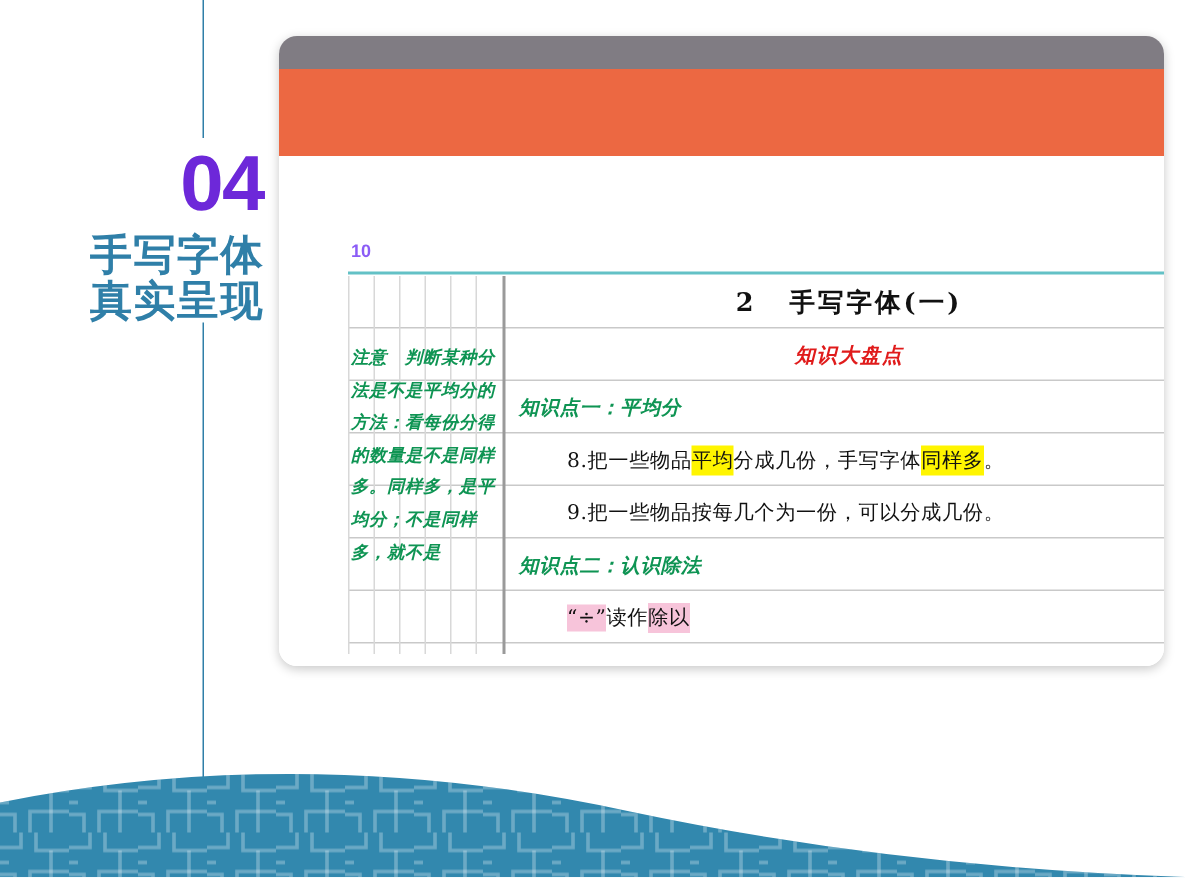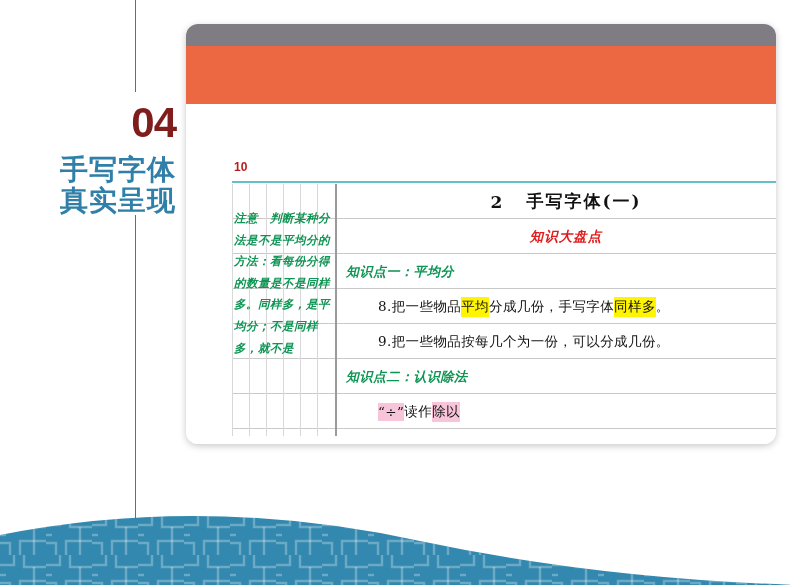--- a/index.html
+++ b/index.html
@@ -14,57 +14,57 @@
   .wave-wrap svg{display:block;}
 
   
   .vrule{position:absolute;left:135px;width:1px;background:#2f7fa8;}
   .vrule.top{top:0px;height:92px;}
   .vrule.bottom{top:215px;height:315px;}
 
   
   .label-block{position:absolute;left:0px;top:96px;width:190px;text-align:right;padding-right:14px;box-sizing:border-box;}
   .label-num{
-    font-size:42px;line-height:54px;font-weight:bold;color:#7f1d1d;letter-spacing:-1px;
+    font-size:52px;line-height:54px;font-weight:bold;color:#6d28d9;letter-spacing:-1px;
   }
   .label-l1,.label-l2{
     font-size:28px;line-height:31px;font-weight:bold;color:#2f7fa8;letter-spacing:1px;
   }
   .label-l1{margin-top:4px;}
 
   
   .card{
     position:absolute;left:186px;top:24px;width:590px;height:420px;
     background:#ffffff;border-radius:12px;overflow:hidden;
     box-shadow:0 2px 7px rgba(0,0,0,.22);
   }
   .card-titlebar{height:22px;background:#807C83;}
   .card-band{height:58px;background:#EC6842;}
   .card-body{position:absolute;left:0;top:80px;right:0;bottom:0;background:#fff;overflow:hidden;}
 
   
   .page{position:absolute;left:46px;top:80px;width:560px;height:268px;}
   .page-num{
-    position:absolute;left:2px;top:-24px;font-size:12px;font-weight:bold;color:#b91c1c;
+    position:absolute;left:2px;top:-24px;font-size:12px;font-weight:bold;color:#8b5cf6;
     font-family:"Liberation Sans",sans-serif;
   }
   .page-topline{position:absolute;left:0;top:-3px;width:560px;height:2px;background:#63C1C6;}
 
   .sheet{position:absolute;left:0;top:0;width:560px;height:252px;}
 
   
   .hrule{position:absolute;left:0;width:560px;height:1px;background:#c9c9c9;}
 
   
   .notecol{position:absolute;left:0;top:0;width:103px;height:252px;}
   .ncell-v{position:absolute;top:0;width:1px;height:252px;background:#d8d8d8;}
   .col-divider{position:absolute;left:103px;top:0;width:2px;height:252px;background:#9a9a9a;}
 
   .note-text{
-    position:absolute;left:2px;top:24px;width:101px;
+    position:absolute;left:2px;top:44px;width:101px;
     color:#0E9453;font-size:11.5px;line-height:21.6px;letter-spacing:.5px;
     font-family:"DejaVu Sans",sans-serif;font-style:italic;font-weight:bold;
     white-space:pre-wrap;
   }
 
   
   .maincol{position:absolute;left:108px;top:0;width:452px;height:252px;}
   .line{position:absolute;left:0;width:452px;height:35px;display:flex;align-items:center;}
   .ln-title{
     justify-content:center;font-size:17px;color:#111;font-weight:bold;

